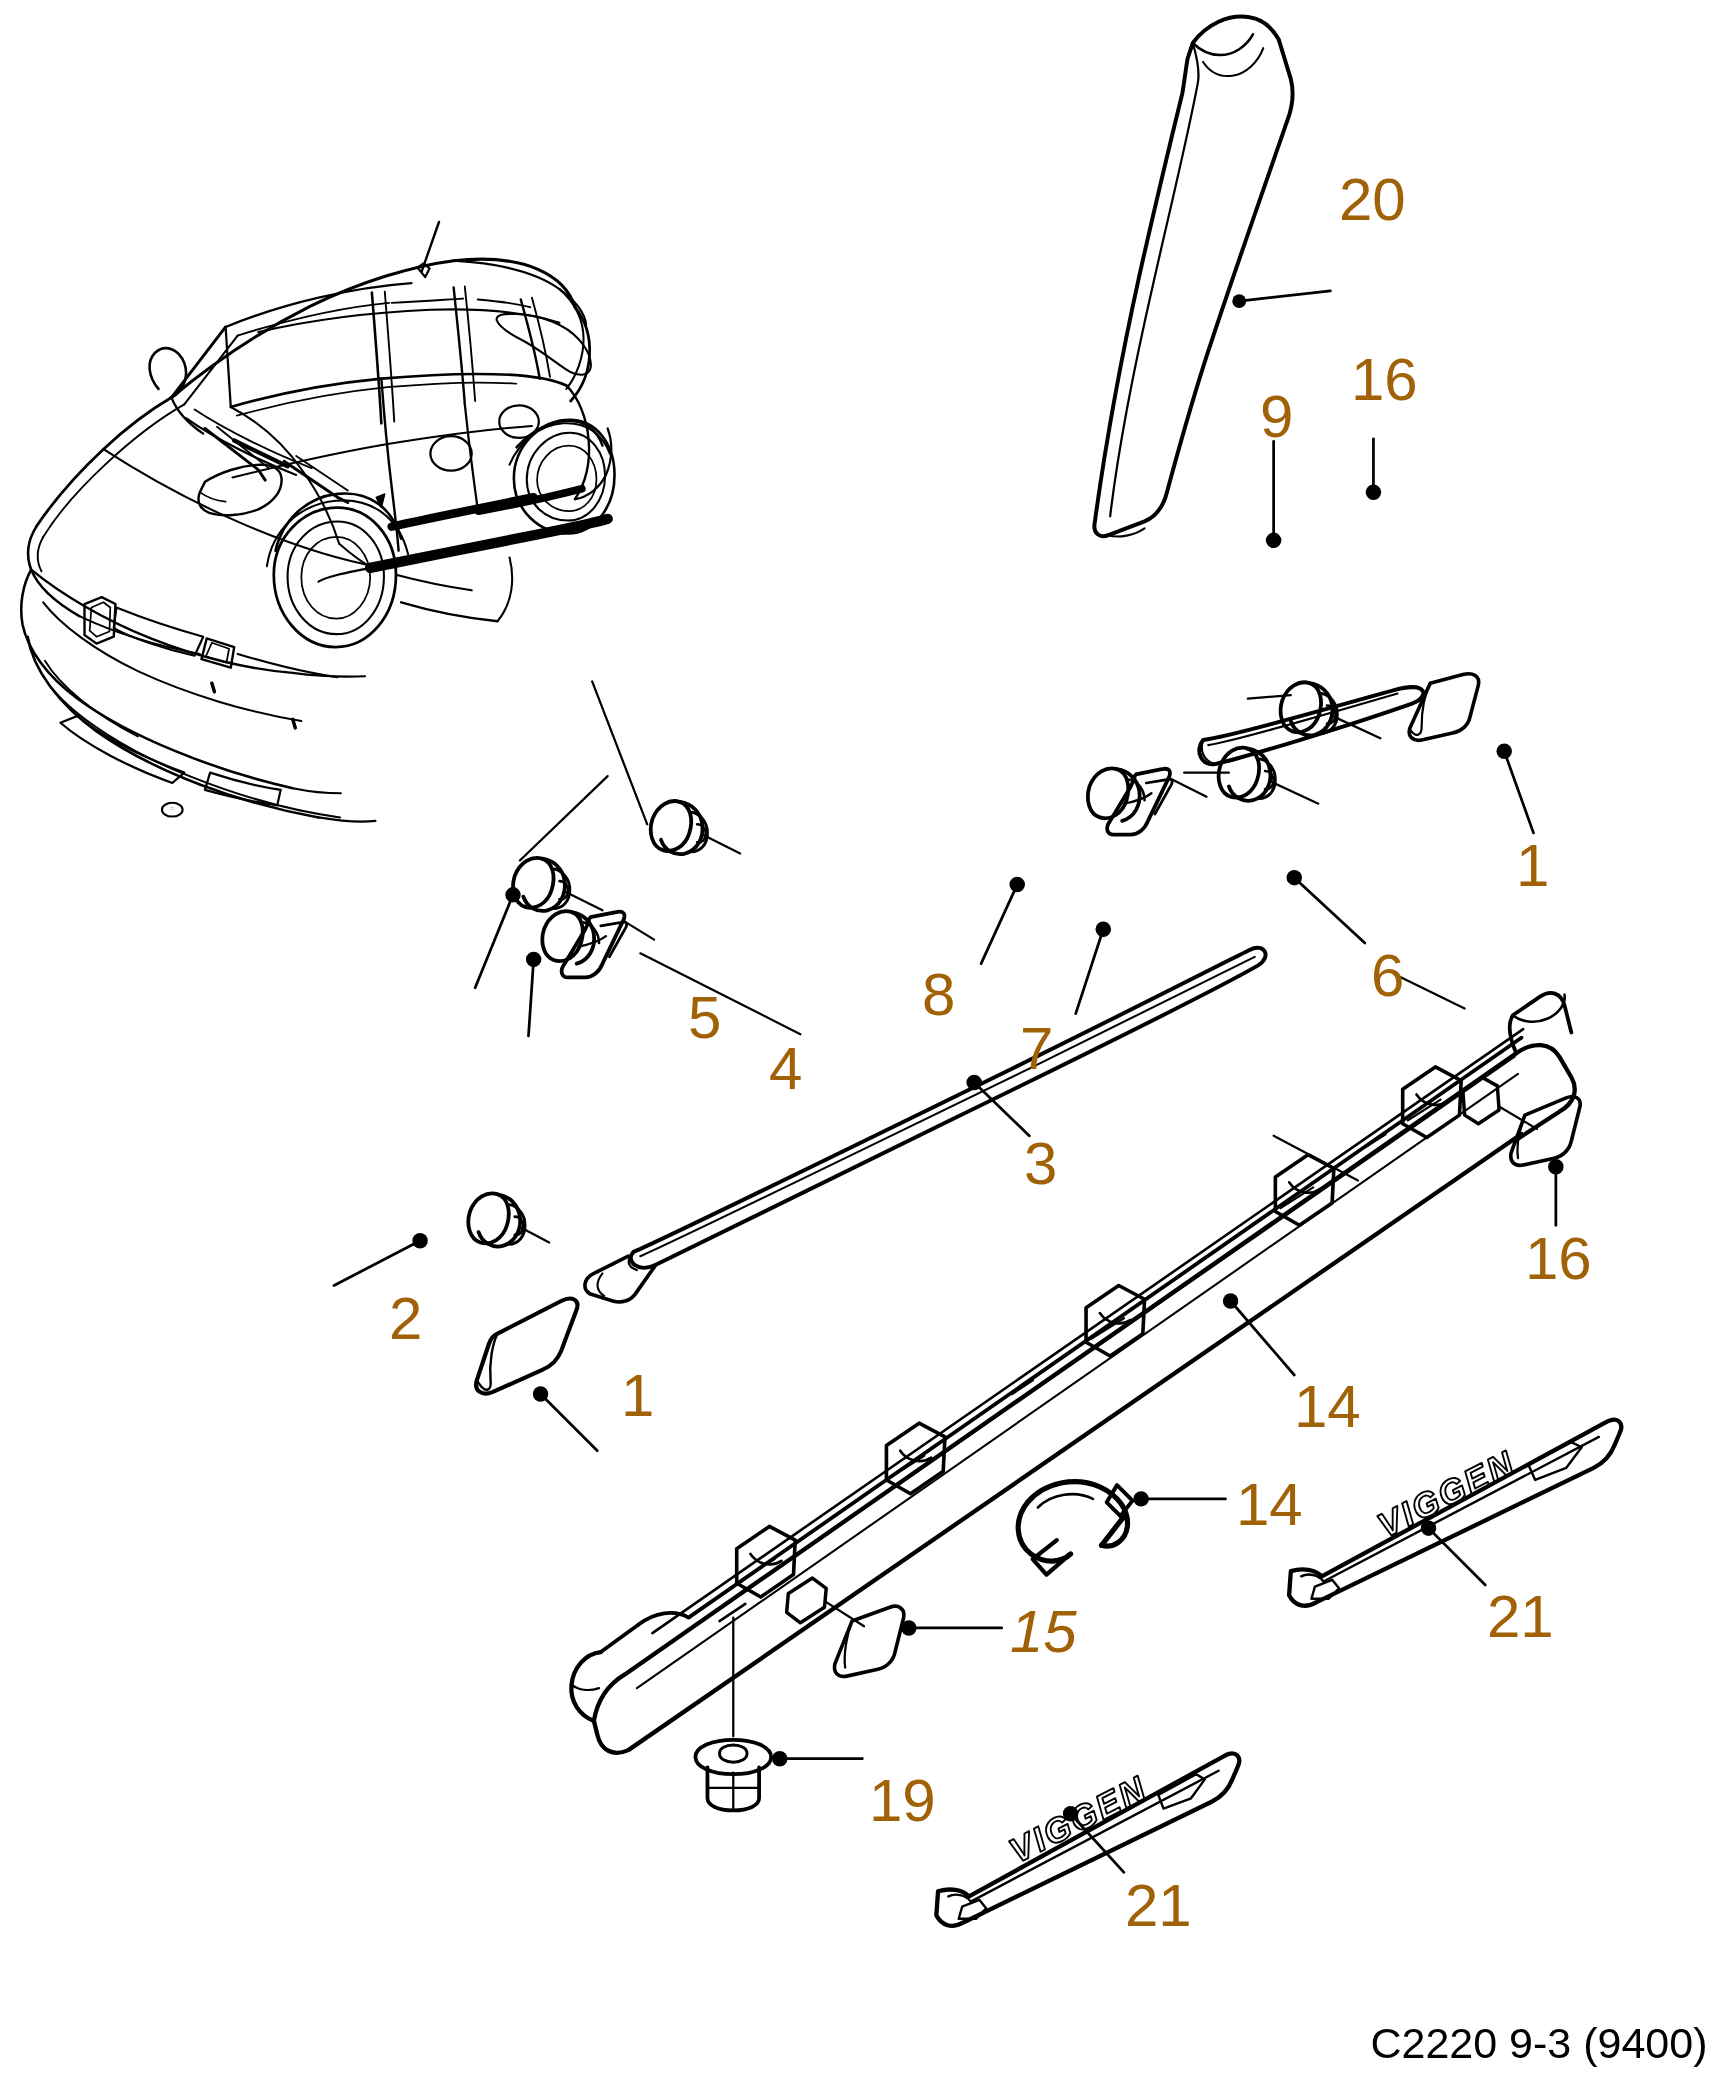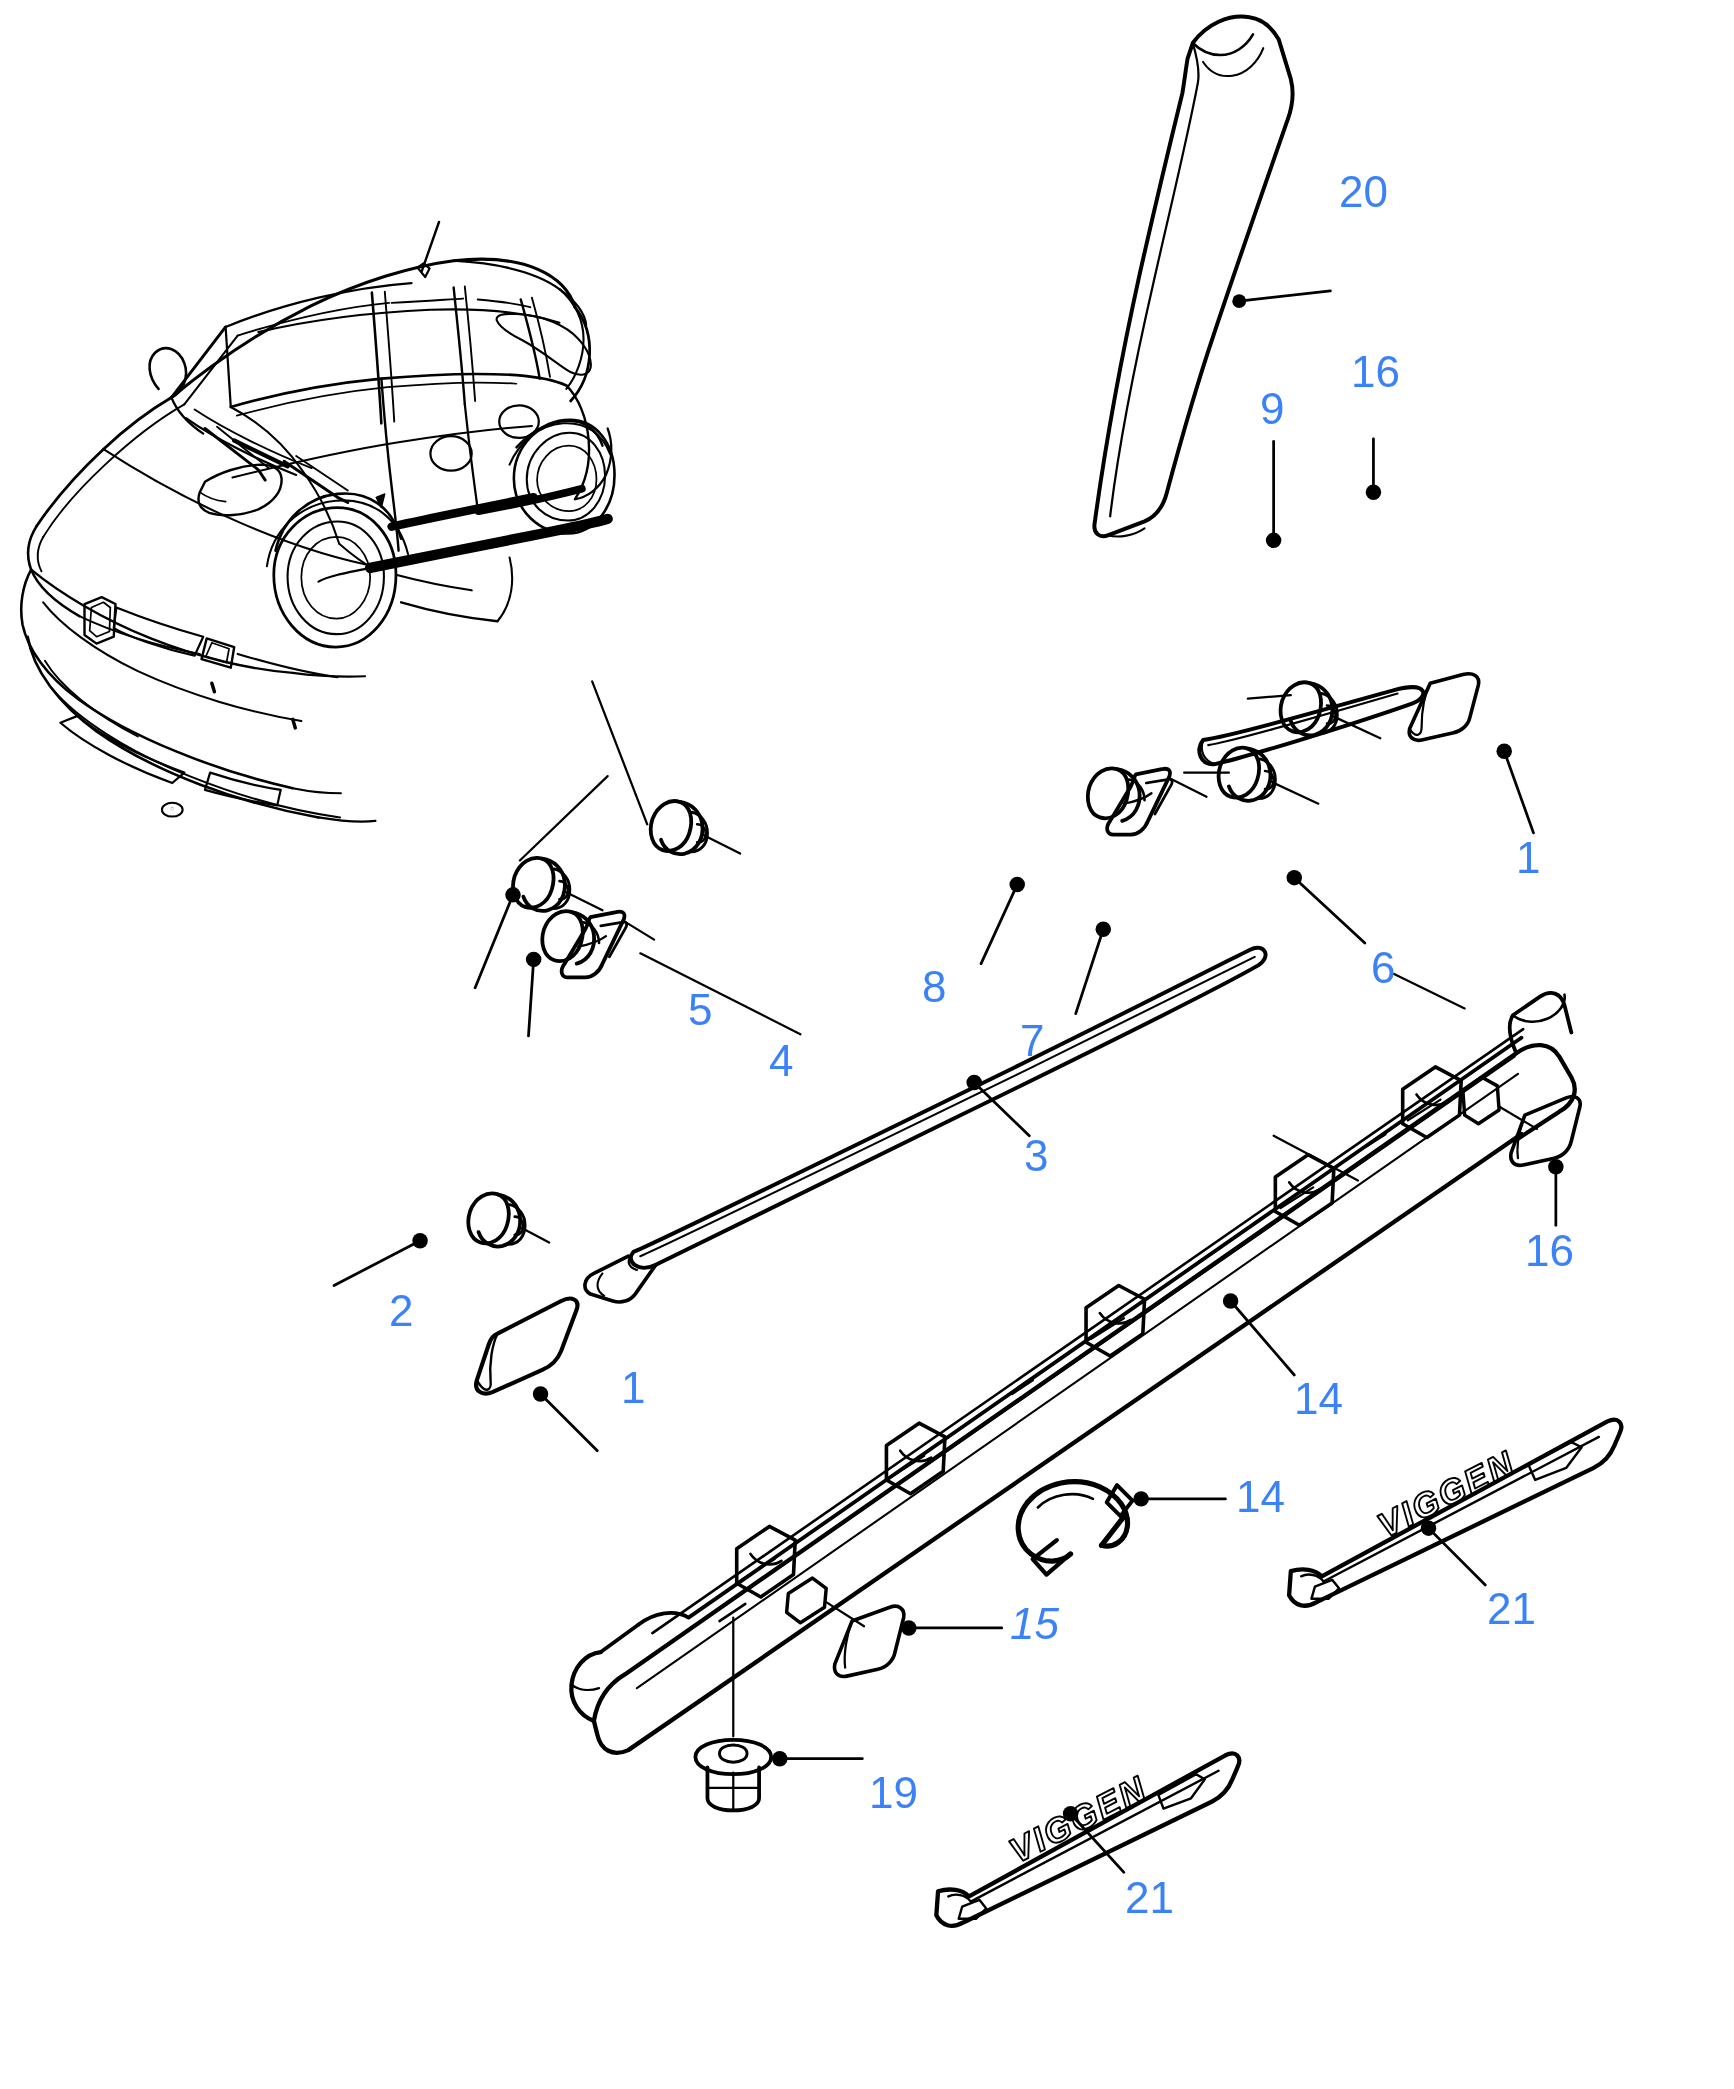--- a/index.html
+++ b/index.html
@@ -20,22 +20,22 @@
   }
   #artwork {
     position: absolute;
     left: 0; top: 0;
     width: 1735px;
     height: 2090px;
   }
   .callout {
     position: absolute;
     font-family: "Liberation Sans", sans-serif;
-    font-size: 44px;
-    color: #3b82f6;
+    font-size: 60px;
+    color: #a16207;
     line-height: 1;
     white-space: nowrap;
     user-select: none;
   }
   .caption {
     position: absolute;
     right: 27.5px;
     bottom: 22.4px;
     font-family: "Liberation Sans", sans-serif;
     font-size: 43px;
@@ -560,15 +560,16 @@
   <div class="callout" style="left:1010px; top:1602px;font-style:italic;">
     <span>15</span>
   </div>
   <div class="callout" style="left:869px; top:1735px;margin-top:36px;">
     <span>19</span>
   </div>
   <div class="callout" style="left:1125px; top:1876px;">
     <span>21</span>
   </div>
 
+  <div class="caption">C2220 9-3 (9400)</div>
 
 </div>
 
 
 </body></html>

